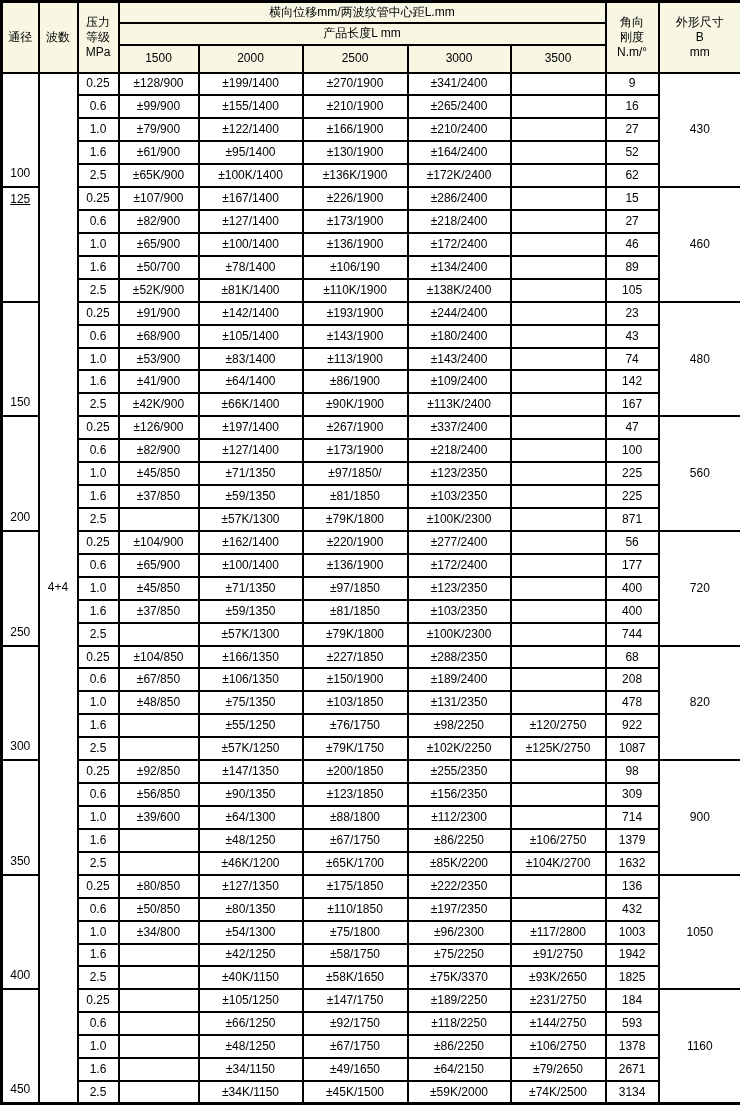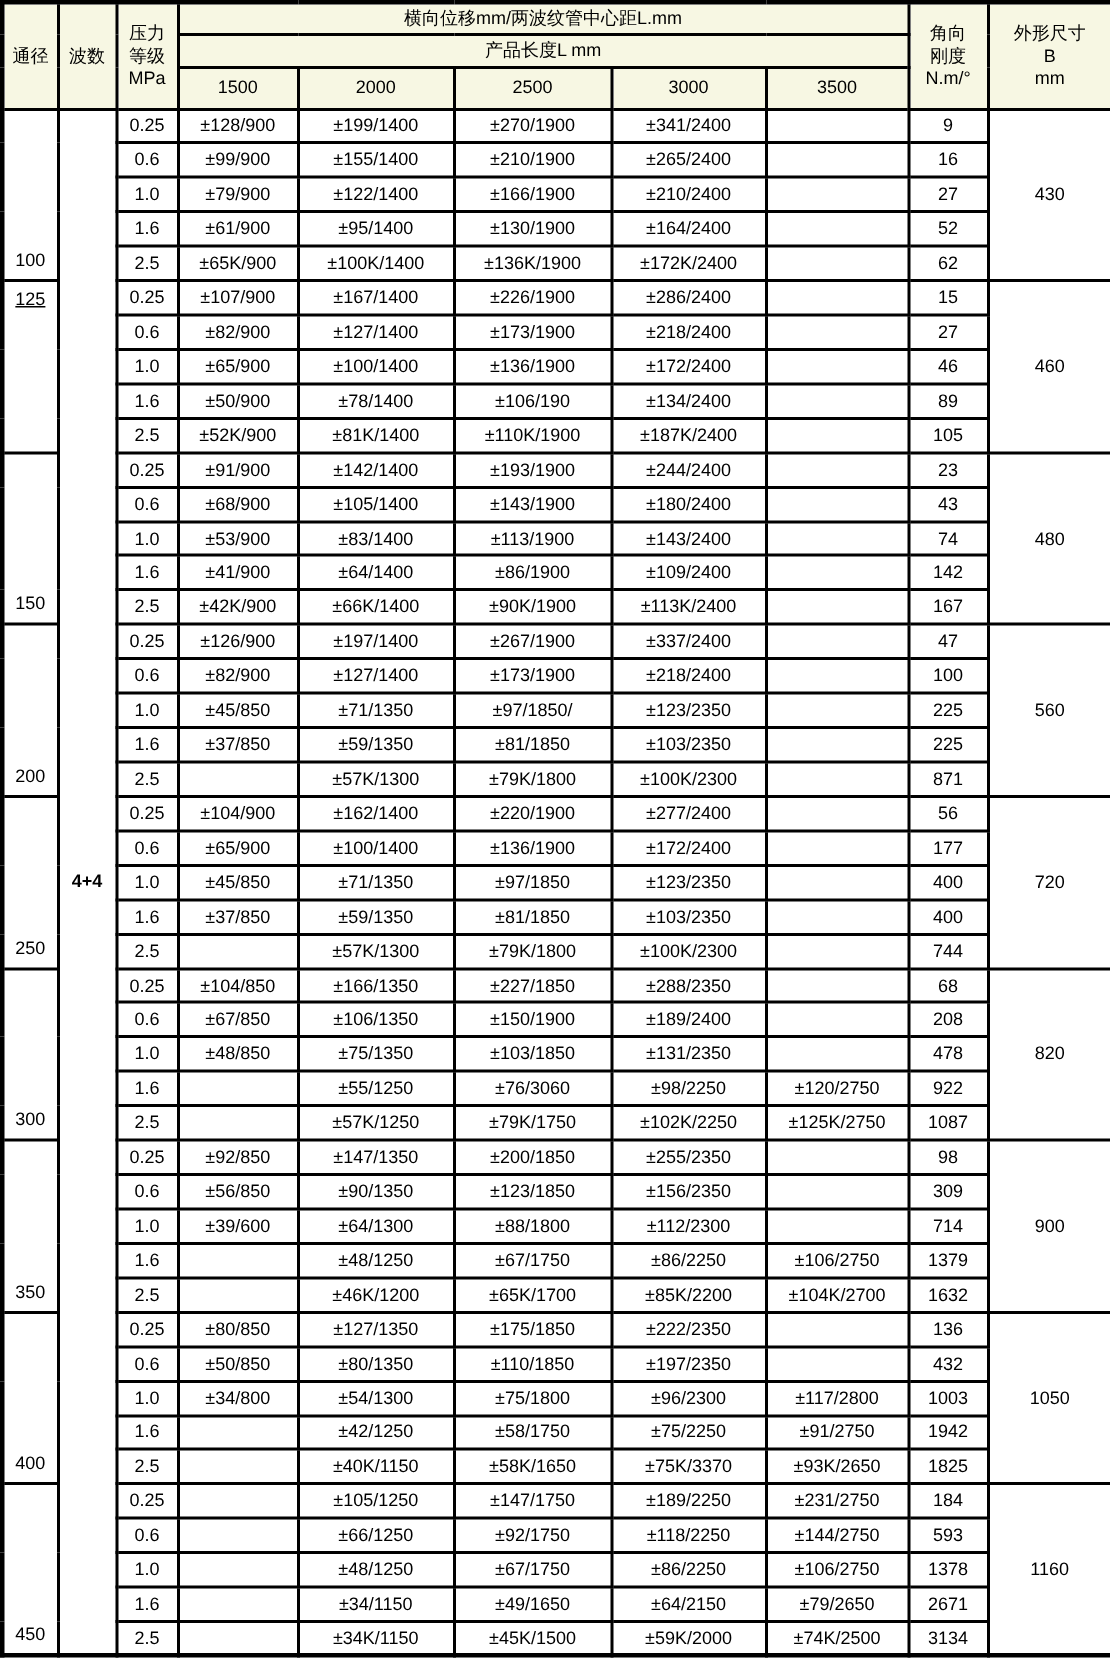--- a/index.html
+++ b/index.html
@@ -36,21 +36,21 @@
     font-weight: normal;
   }
   thead tr.h-row-1 { height: 21px; }
   thead tr.h-row-2 { height: 22px; }
   thead tr.h-row-3 { height: 28px; }
   tbody tr { height: 22.93px; }
   .multiline { white-space: pre-line; }
   td.diameter-cell.align-bottom { vertical-align: bottom; padding-bottom: 5px; }
   td.diameter-cell.align-top    { vertical-align: top;    padding-top: 4px; text-decoration: underline; }
   td.dimension-cell { vertical-align: top; padding-top: 4px; }
-  td.waves-cell { vertical-align: middle; font-weight: bold; }
+  td.waves-cell { vertical-align: middle; }
 </style>
 </head>
 <body>
 
 <div id="page">
   <table class="spec">
     <colgroup>
       <col style="width:37px">
         <col style="width:39px">
         <col style="width:41px">
@@ -161,33 +161,33 @@
           <td>1.0</td>
           <td>±65/900</td>
           <td>±100/1400</td>
           <td>±136/1900</td>
           <td>±172/2400</td>
           <td></td>
           <td>46</td>
         </tr>
         <tr>
           <td>1.6</td>
-          <td>±50/900</td>
+          <td>±50/700</td>
           <td>±78/1400</td>
           <td>±106/190</td>
           <td>±134/2400</td>
           <td></td>
           <td>89</td>
         </tr>
         <tr>
           <td>2.5</td>
           <td>±52K/900</td>
           <td>±81K/1400</td>
           <td>±110K/1900</td>
-          <td>±187K/2400</td>
+          <td>±138K/2400</td>
           <td></td>
           <td>105</td>
         </tr>
         <tr>
           <td class="diameter-cell align-bottom" rowspan="5">150</td>
           <td>0.25</td>
           <td>±91/900</td>
           <td>±142/1400</td>
           <td>±193/1900</td>
           <td>±244/2400</td>
@@ -351,21 +351,21 @@
           <td>±75/1350</td>
           <td>±103/1850</td>
           <td>±131/2350</td>
           <td></td>
           <td>478</td>
         </tr>
         <tr>
           <td>1.6</td>
           <td></td>
           <td>±55/1250</td>
-          <td>±76/3060</td>
+          <td>±76/1750</td>
           <td>±98/2250</td>
           <td>±120/2750</td>
           <td>922</td>
         </tr>
         <tr>
           <td>2.5</td>
           <td></td>
           <td>±57K/1250</td>
           <td>±79K/1750</td>
           <td>±102K/2250</td>

